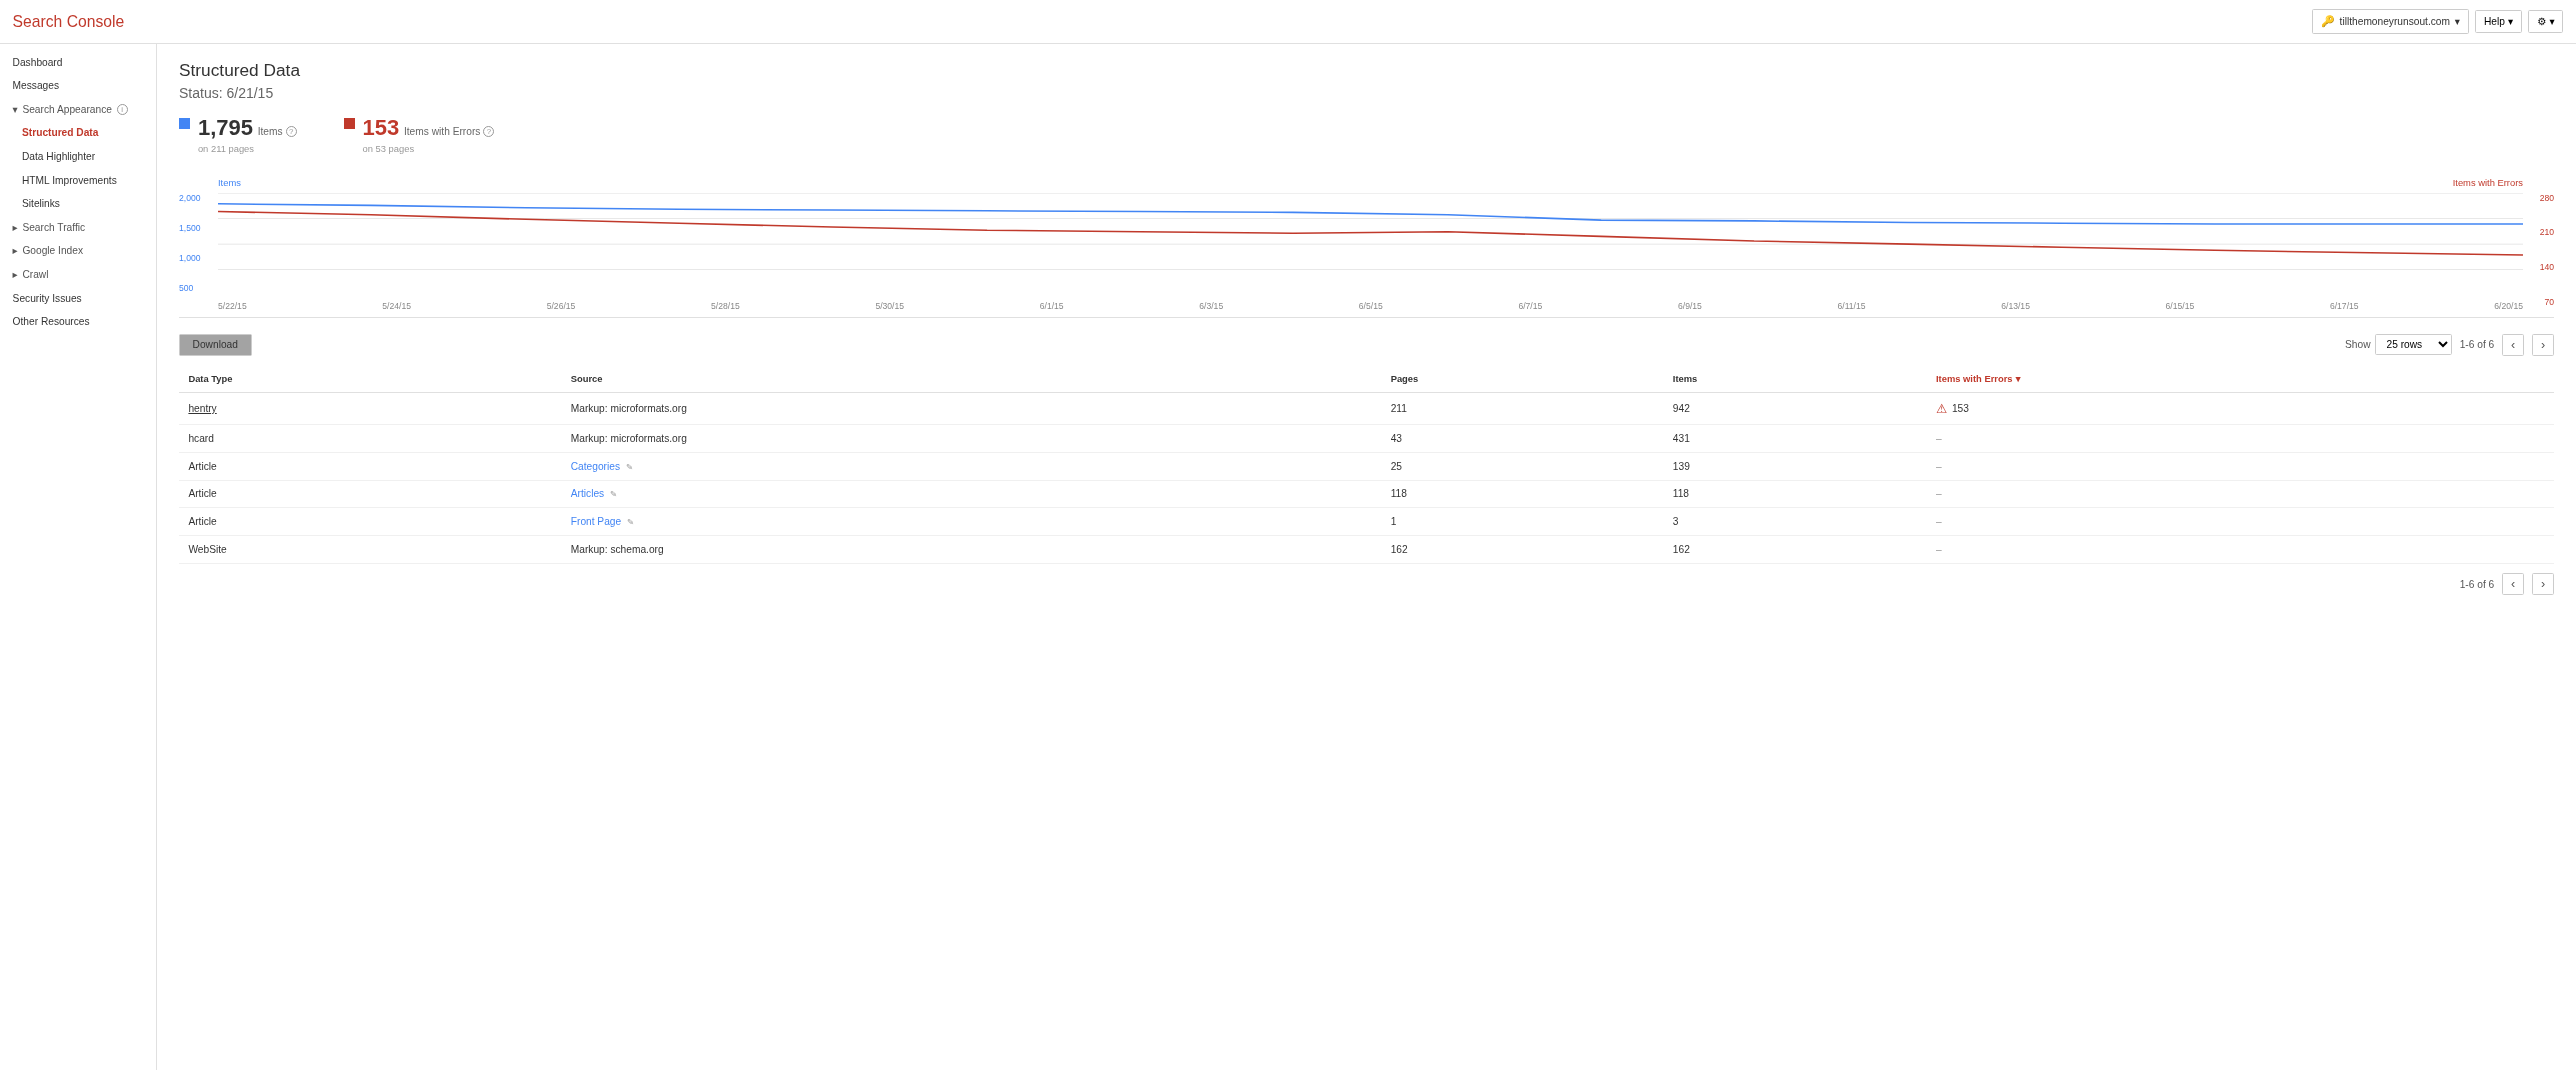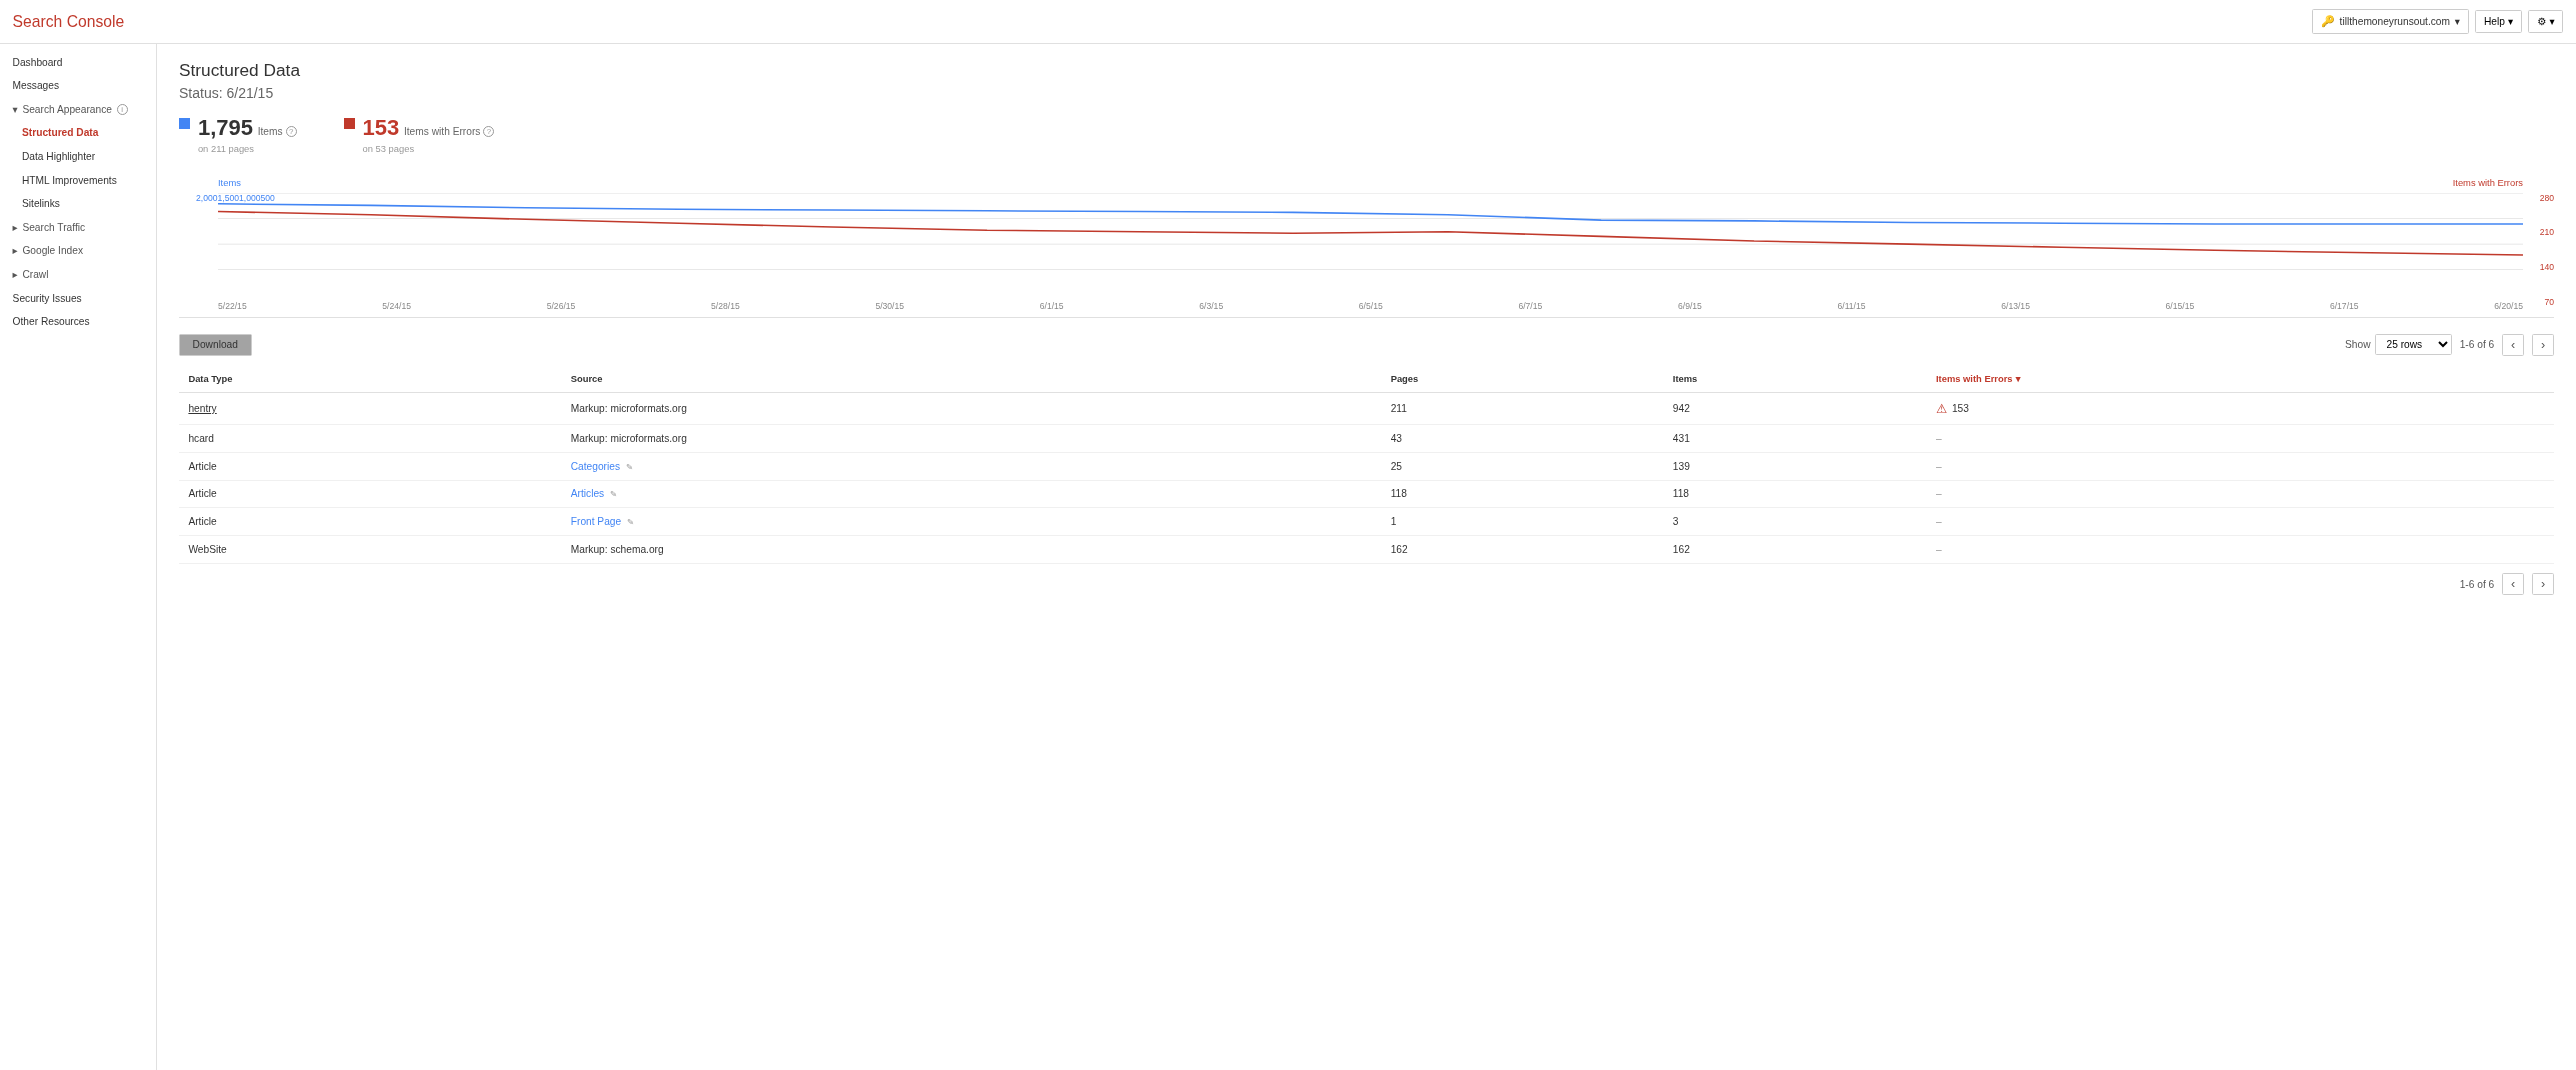--- a/index.html
+++ b/index.html
@@ -54,21 +54,21 @@
     .stat-color-box { width: 11px; height: 11px; margin-top: 2.4px; flex-shrink: 0; }
     .stat-color-blue { background: #4285f4; }
     .stat-color-red { background: #c0392b; }
     .stat-number { font-size: 22px; font-weight: bold; color: #333; }
     .stat-label { font-size: 10.2px; color: #666; display: flex; align-items: center; gap: 3.1px; }
     .stat-sublabel { font-size: 9.4px; color: #999; margin-top: 1.6px; }
     .help-icon { display: inline-block; width: 11px; height: 11px; border-radius: 50%; border: 0.8px solid #999; text-align: center; line-height: 10.2px; font-size: 7.9px; color: #999; cursor: pointer; }
 
     
     .chart-container { position: relative; width: 100%; height: 141px; margin-bottom: 15.7px; border-bottom: 0.8px solid #e0e0e0; }
-    .chart-labels-left { position: absolute; left: 17px; top: 0; bottom: 23.6px; width: 39px; display: flex; flex-direction: row; justify-content: space-between; padding: 0 0 0 0; }
+    .chart-labels-left { position: absolute; left: 0; top: 0; bottom: 23.6px; width: 39px; display: flex; flex-direction: column; justify-content: space-between; padding: 0 0 0 0; }
     .chart-labels-right { position: absolute; right: 0; top: 0; bottom: 10px; width: 31px; display: flex; flex-direction: column; justify-content: space-between; text-align: right; }
     .chart-y-label-left { font-size: 8.6px; color: #4285f4; }
     .chart-y-label-right { font-size: 8.6px; color: #c0392b; }
     .chart-area { position: absolute; left: 39px; right: 31px; top: 0; bottom: 23.6px; }
     .chart-axis-labels { position: absolute; left: 39px; right: 31px; bottom: 0; height: 22px; display: flex; justify-content: space-between; align-items: center; }
     .chart-x-label { font-size: 8.6px; color: #888; }
     .chart-legend { display: flex; justify-content: space-between; margin-bottom: 3.1px; }
     .chart-legend-left { font-size: 9.4px; color: #4285f4; }
     .chart-legend-right { font-size: 9.4px; color: #c0392b; }
 

